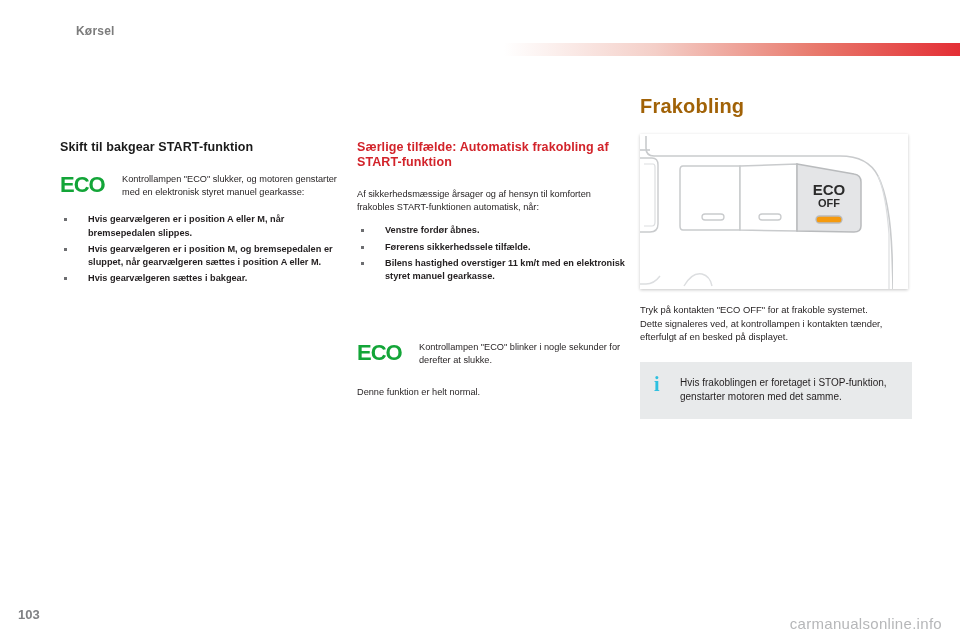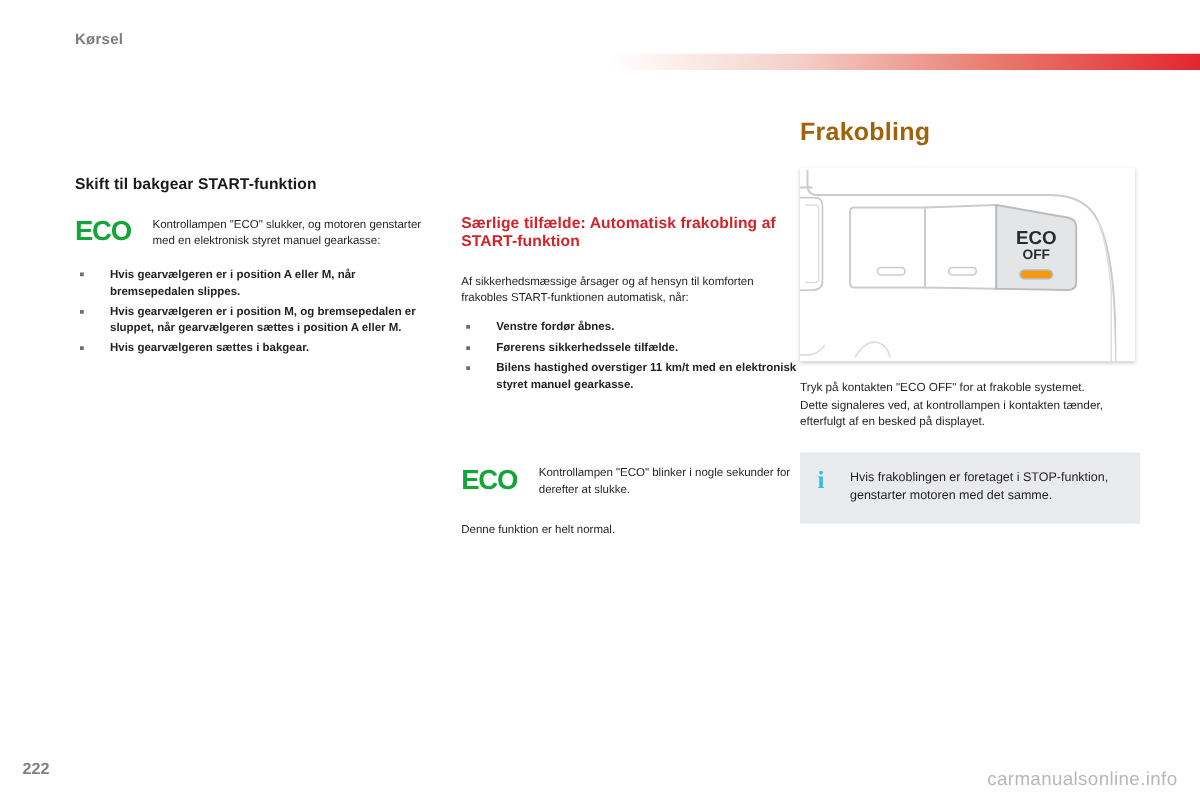--- a/index.html
+++ b/index.html
@@ -5,35 +5,35 @@
   * { box-sizing: border-box; margin: 0; padding: 0; }
   html, body {
     width: 960px; height: 640px;
     background: #ffffff;
     font-family: "Liberation Sans", sans-serif;
     overflow: hidden;
   }
   .page { position: relative; width: 960px; height: 640px; background:#fff; }
 
   
-  .header { position:absolute; left:0; top:18px; width:780px; height:26px; }
+  .header { position:absolute; left:16px; top:18px; width:780px; height:26px; }
   .section-tab {
     position:absolute; left:60px; top:0;
     font-size:12px; font-weight:bold; color:#7c7c7c;
     letter-spacing:.2px; line-height:26px;
   }
   .header-rule {
     position:absolute; left:488px; top:25px; width:472px; height:13px;
     background: linear-gradient(to right, #ffffff 0%, #f4cfc8 32%, #e8796c 66%, #e3262f 100%);
   }
 
   
   .col { position:absolute; top:140px; }
   .col-left   { left:60px;  width:288px; }
-  .col-mid    { left:369px; width:268px;margin-top:31px; }
+  .col-mid    { left:357px; width:268px; }
   .col-right  { left:640px; width:272px; top:96px; }
 
   h2.col-title {
     font-size:12.5px; font-weight:bold; color:#1a1a1a;
     line-height:15px; margin-bottom:18px; letter-spacing:.1px;
   }
   h2.red-title {
     font-size:12.5px; font-weight:bold; color:#d2232a;
     line-height:15px; margin-bottom:18px; letter-spacing:.1px;
   }
@@ -183,16 +183,16 @@
 
     <p class="body" style="font-size: 9.4px; line-height: 13.6px; white-space: pre-line;">Tryk på kontakten "ECO OFF" for at frakoble systemet.
 Dette signaleres ved, at kontrollampen i kontakten tænder, efterfulgt af en besked på displayet.</p>
 
     <div class="infobox">
       <span class="i-icon">i</span>
       <p>Hvis frakoblingen er foretaget i STOP-funktion, genstarter motoren med det samme.</p>
     </div>
   </div>
 
-  <div class="page-number">222</div>
+  <div class="page-number">103</div>
   <div class="watermark">carmanualsonline.info</div>
 
 </div>
 
 </body></html>

